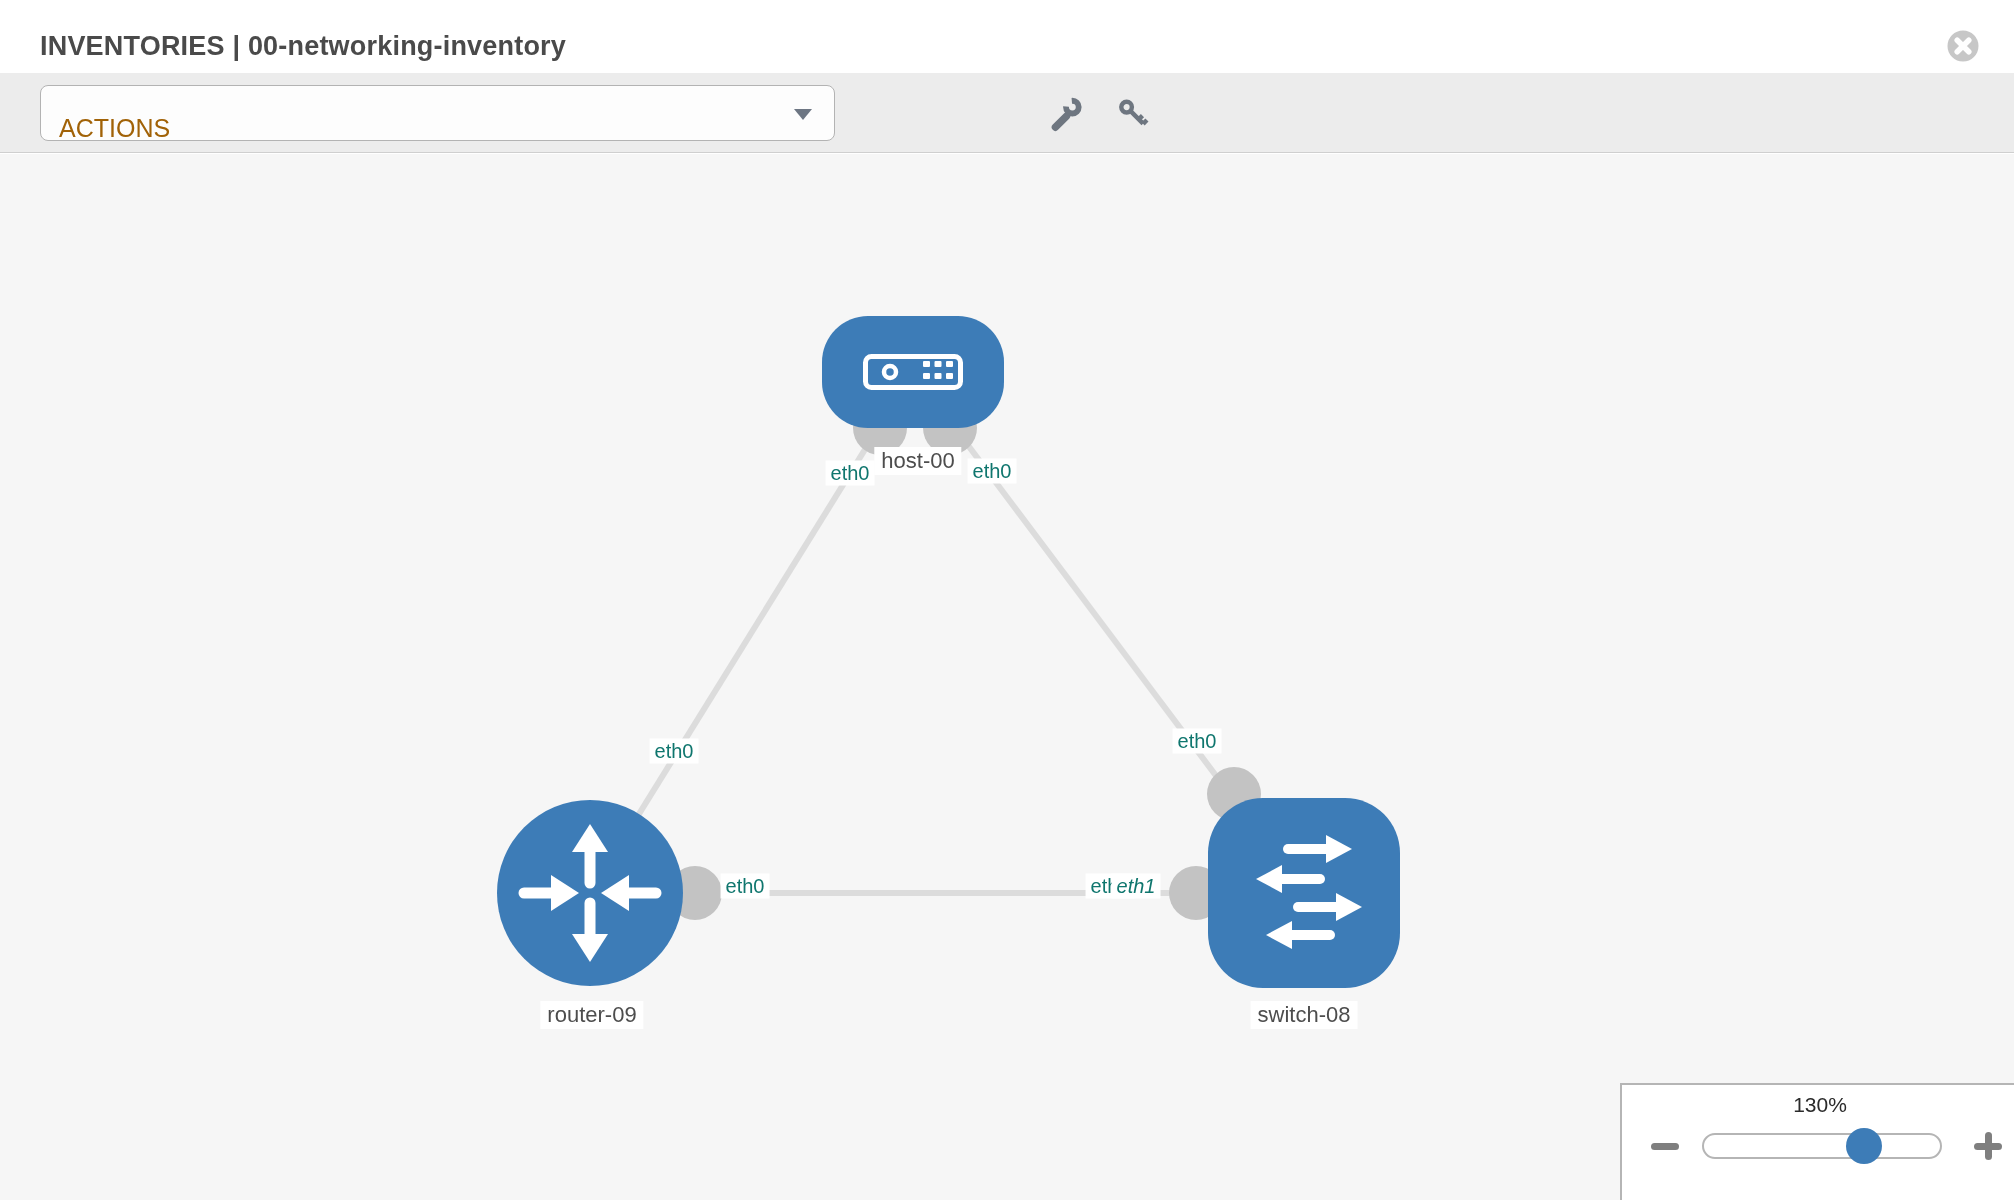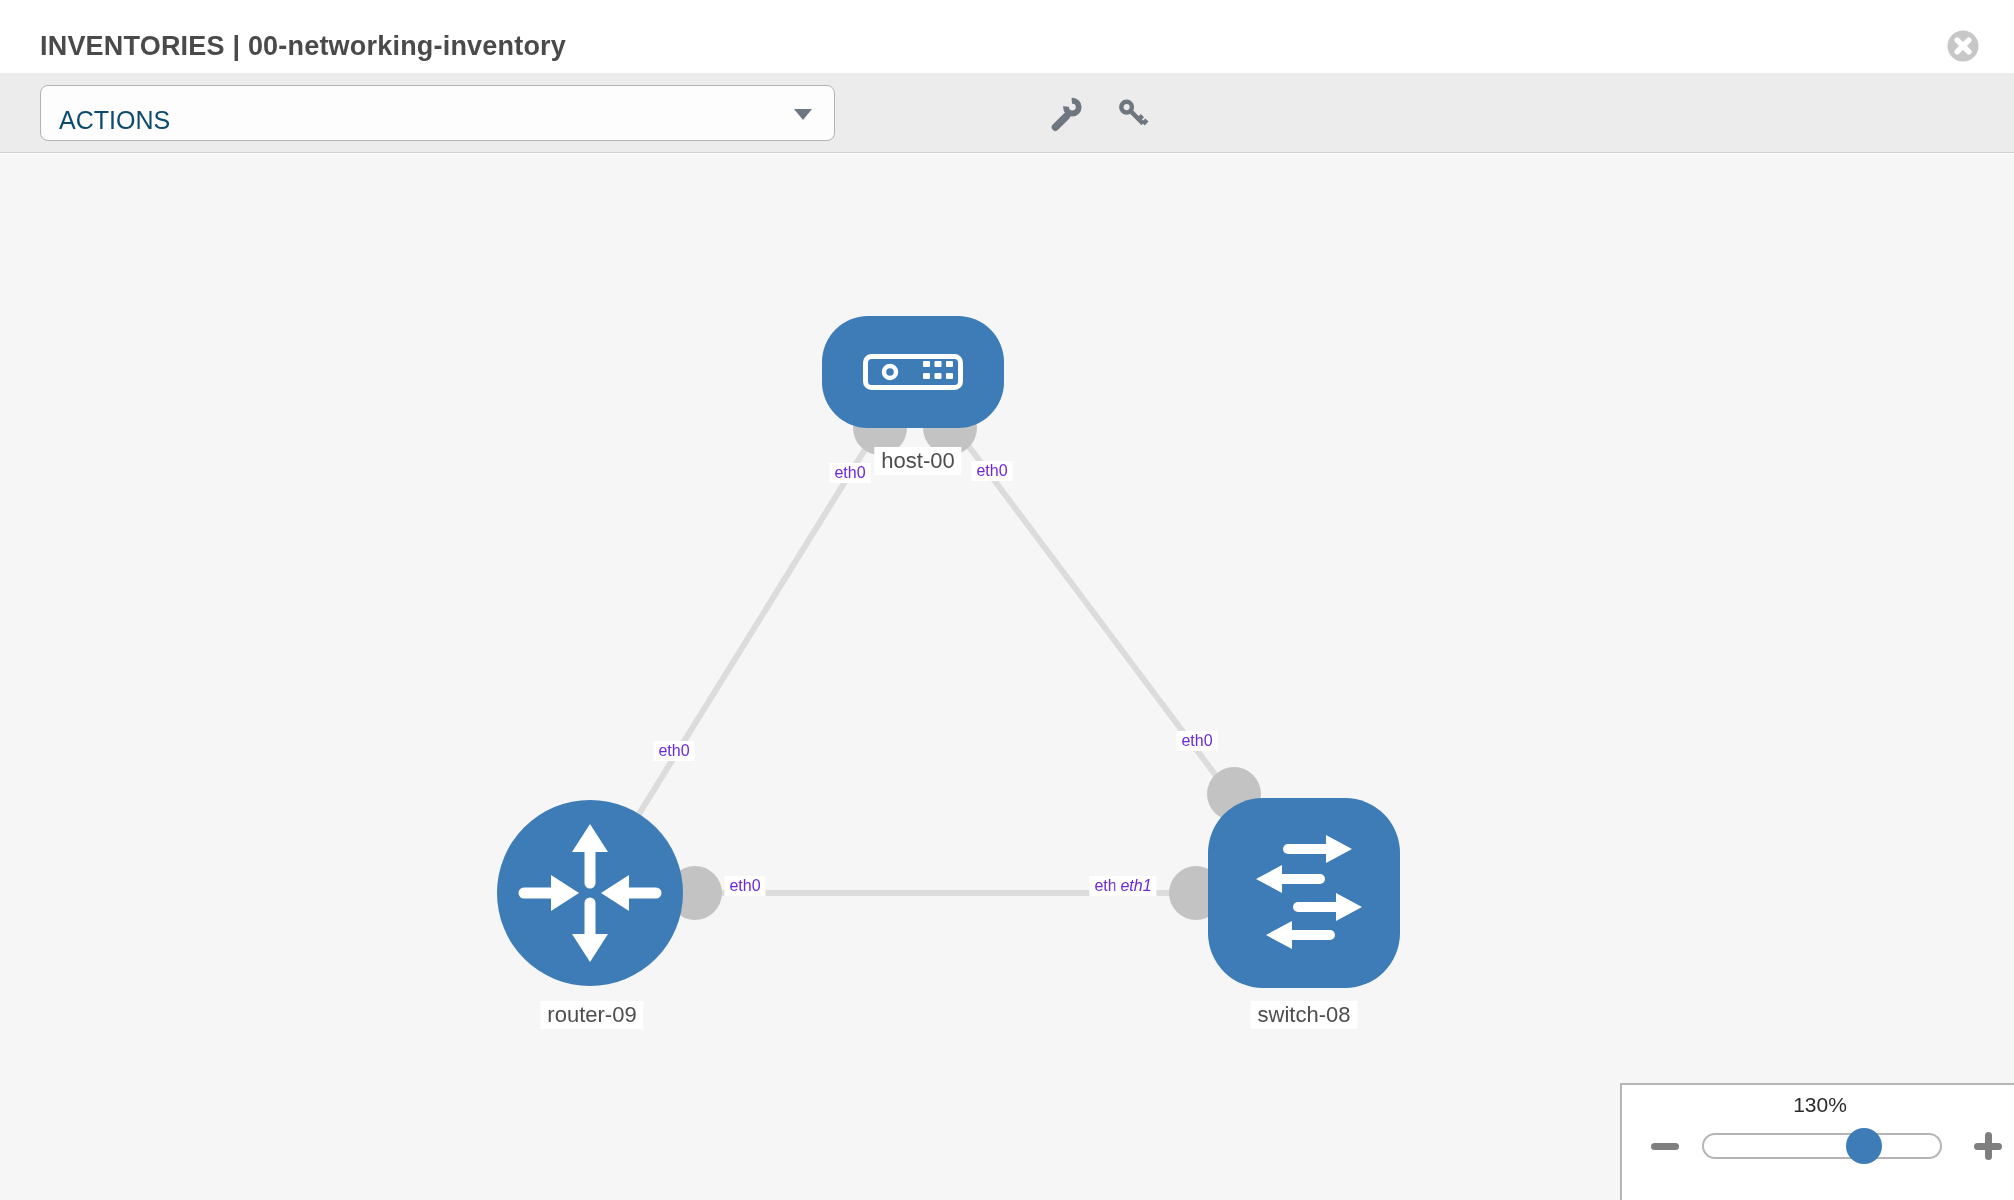--- a/index.html
+++ b/index.html
@@ -23,41 +23,41 @@
   .page-title{position:absolute;left:40px;top:0;line-height:72px;font-size:27px;
     font-weight:bold;color:#4a4a4a;letter-spacing:0.2px;}
   .close-btn{position:absolute;left:1946px;top:19px;width:34px;height:34px;border:none;
     background:transparent;cursor:pointer;padding:0;}
 
   
   .toolbar{position:absolute;left:0;top:73px;width:2014px;height:80px;
     background:var(--toolbar-bg);border-bottom:1px solid #cfcfcf;}
   .select-box{position:absolute;top:12px;height:56px;background:#fdfdfd;
     border:1.5px solid var(--select-border);border-radius:8px;cursor:pointer;}
-  .select-box .select-text{position:absolute;left:18px;top:8px;line-height:53px;
-    font-size:25px;color:#0c4a6e;}
+  .select-box .select-text{position:absolute;left:18px;top:16px;line-height:53px;
+    font-size:25px;color:#a16207;}
   .select-box .caret{position:absolute;right:22px;top:23px;width:0;height:0;
     border-left:9px solid transparent;border-right:9px solid transparent;
     border-top:11px solid #6d7683;}
   .actions-box{left:40px;width:795px;}
   .search-box{left:1185px;width:790px;}
   .tool-btn{position:absolute;top:23px;width:36px;height:36px;border:none;
     background:transparent;cursor:pointer;padding:0;}
   .tool-btn.wrench{left:1048px;}
   .tool-btn.key{left:1116px;}
 
   
   .canvas{position:absolute;left:0;top:154px;width:2014px;height:1046px;
     background:var(--canvas-bg);}
   .graph-svg{position:absolute;left:0;top:0;}
 
   .node-label,.iface-label{position:absolute;transform:translate(-50%,-50%);
     background:#fff;white-space:nowrap;}
   .node-label{font-size:22px;color:var(--label-gray);padding:1px 7px;}
-  .iface-label{font-size:16px;color:#6d28d9;padding:1px 5px;}
+  .iface-label{font-size:20px;color:#0f766e;padding:1px 5px;}
 
   
   .zoom-panel{position:absolute;left:1620px;top:929px;width:400px;height:140px;
     background:#fff;border:2px solid #b5b5b5;}
   .zoom-value{position:absolute;left:0;top:8px;width:396px;text-align:center;
     font-size:21px;color:#2b2b2b;}
   .zoom-minus{position:absolute;left:29px;top:58px;width:28px;height:7px;
     border-radius:3.5px;background:#7f7f7f;cursor:pointer;}
   .zoom-track{position:absolute;left:80px;top:48px;width:240px;height:26px;
     border:2px solid #b5b5b5;border-radius:13px;background:#fff;cursor:pointer;}

